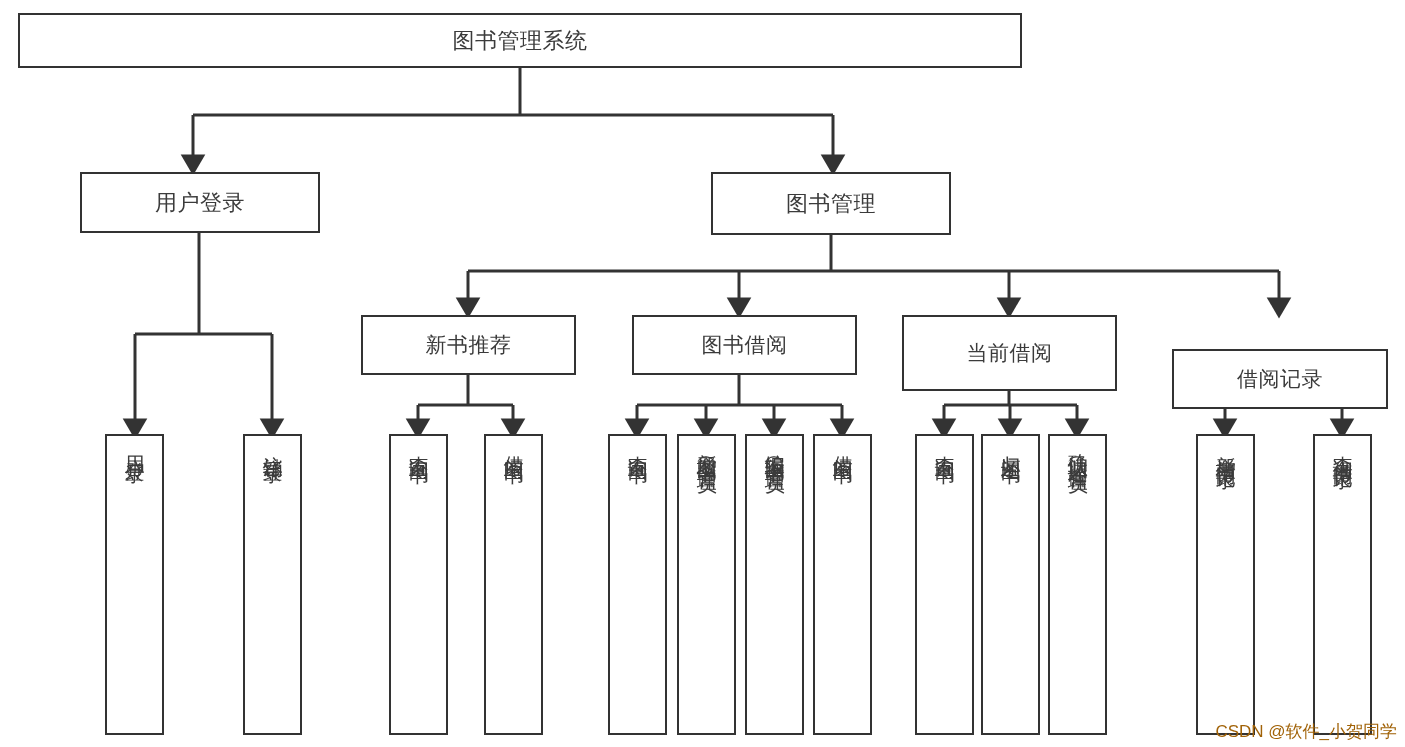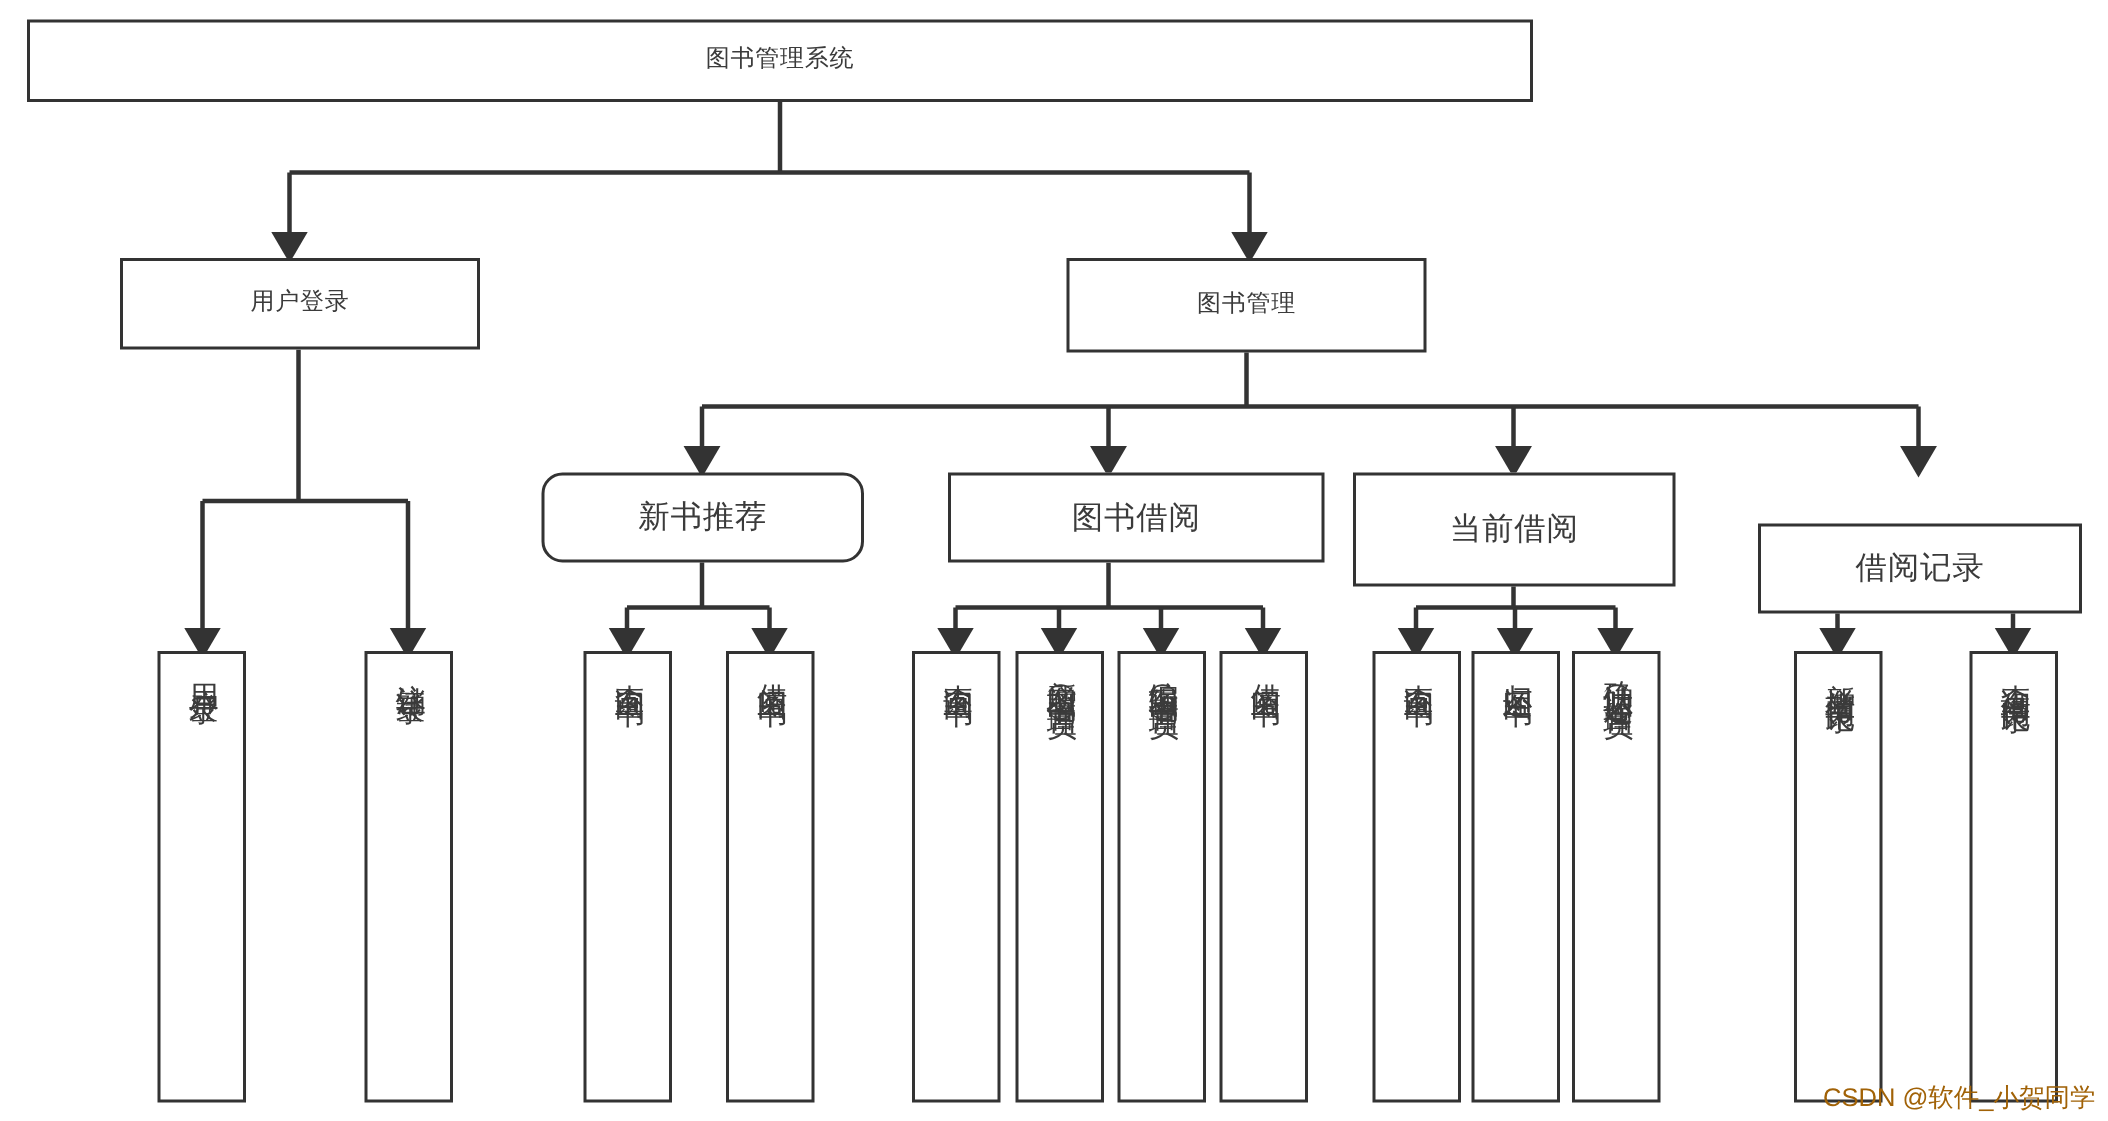--- a/index.html
+++ b/index.html
@@ -46,21 +46,21 @@
   }
   .node-box.vertical {
     align-items: flex-start;
     padding-top: 4px;
   }
   .node-box.vertical.tall-text {
     padding-top: 2px;
   }
   .node-box.root .node-label,
   .node-box.level2 .node-label {
-    font-size: 16px;
+    font-size: 22px;
   }
   #connector-layer {
     position: absolute;
     left: 0; top: 0;
     width: 1405px;
     height: 747px;
     pointer-events: none;
   }
   #watermark {
     position: absolute;
@@ -131,24 +131,24 @@
     <span class="node-label">图书管理系统</span>
   </div>
 
   <div class="node-box level2" style="left:80px; top:172px; width:240px; height:61px;">
     <span class="node-label">用户登录</span>
   </div>
   <div class="node-box level2" style="left:711px; top:172px; width:240px; height:63px;">
     <span class="node-label">图书管理</span>
   </div>
 
-  <div class="node-box level3" style="left:361px; top:315px; width:215px; height:60px;border-radius:14px;">
+  <div class="node-box level3" style="left:361px; top:315px; width:215px; height:60px;">
     <span class="node-label">新书推荐</span>
   </div>
-  <div class="node-box level3" style="left:632px; top:315px; width:251px; height:60px;font-family:Liberation Serif, serif;">
+  <div class="node-box level3" style="left:632px; top:315px; width:225px; height:60px;">
     <span class="node-label">图书借阅</span>
   </div>
   <div class="node-box level3" style="left:902px; top:315px; width:215px; height:76px;">
     <span class="node-label">当前借阅</span>
   </div>
   <div class="node-box level3" style="left:1172px; top:317px; width:216px; height:60px;margin-top:32px;">
     <span class="node-label">借阅记录</span>
   </div>
 
   <div class="node-box vertical" style="left:105px; top:434px; width:59px; height:301px;">

